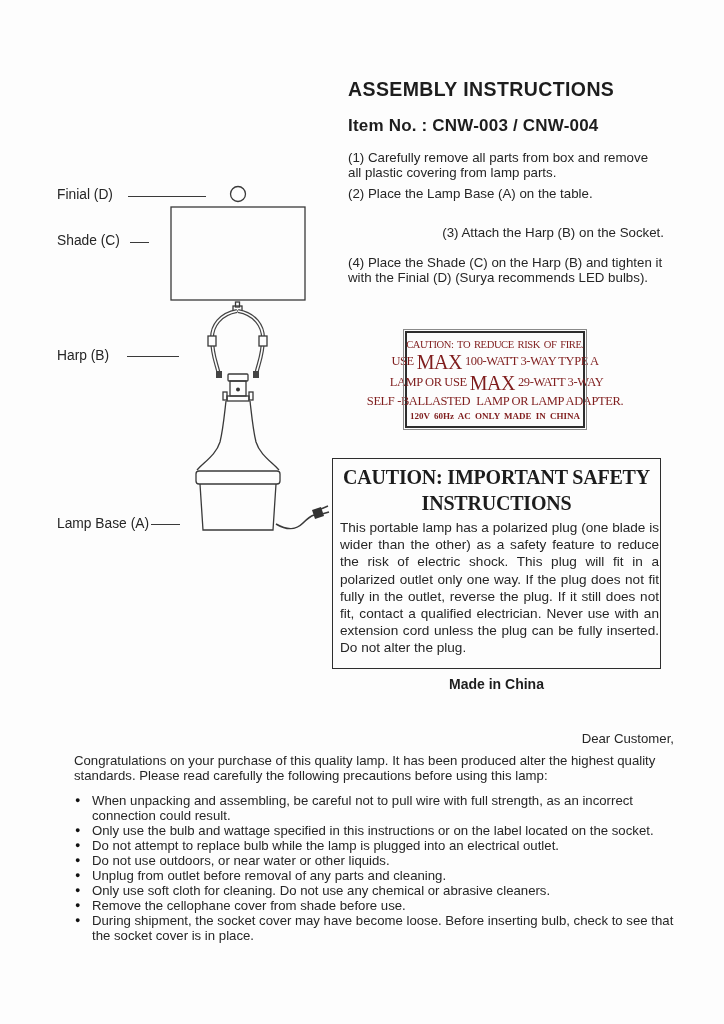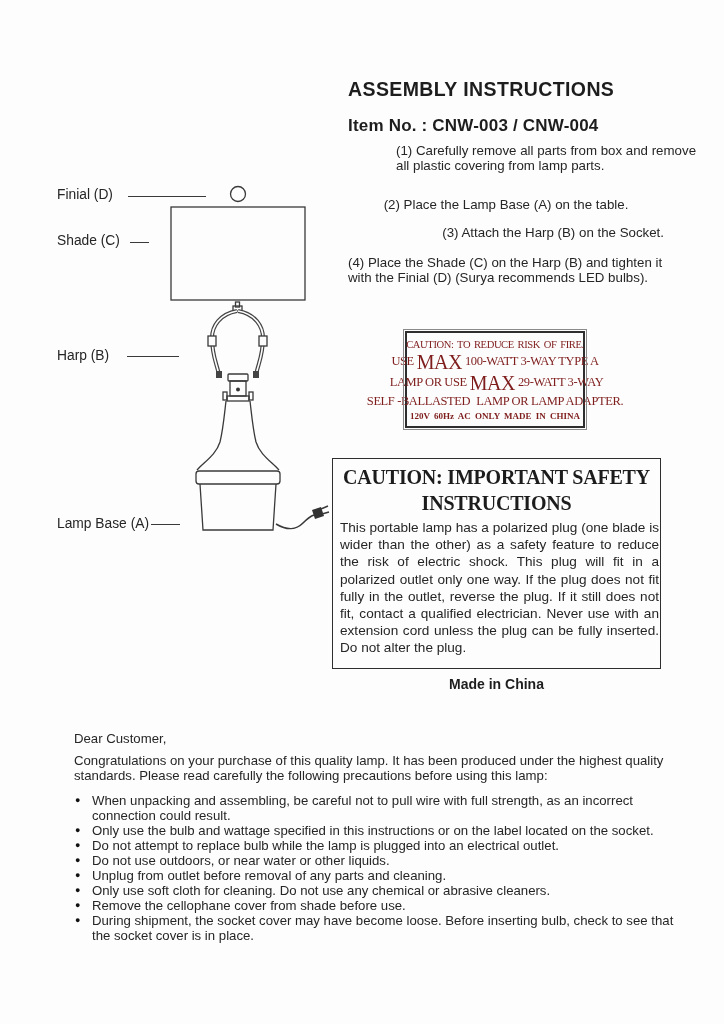--- a/index.html
+++ b/index.html
@@ -8,21 +8,21 @@
     background:#fdfdfd;
     font-family:"Liberation Sans",sans-serif;
     color:#222;
   }
   .abs{position:absolute;}
 
   
   .doc-title{left:348px;top:78px;font-size:19.5px;font-weight:bold;letter-spacing:.4px;color:#1d1d1d;}
   .item-no{left:348px;top:116px;font-size:17px;font-weight:bold;letter-spacing:.2px;color:#1d1d1d;}
   .step{left:348px;width:316px;font-size:13.3px;line-height:14.8px;color:#262626;}
-  .step1{top:144px;margin-left:48px;} .step2{top:198px;text-align:center;} .step3{top:226px;text-align:right;} .step4{top:256px;}
+  .step1{top:151px;} .step2{top:187px;} .step3{top:226px;text-align:right;} .step4{top:256px;}
 
   
   .part-label{font-size:13.8px;color:#262626;}
   .lead{height:1.4px;background:#3a3a3a;}
 
   
   .fire-label{
     left:405px;top:331px;width:180px;height:97px;box-sizing:border-box;
     border:2px solid #2e2e2e;outline:1px solid #8a8a8a;outline-offset:1px;
     background:#fcfcfc;
@@ -47,21 +47,21 @@
     text-align:center;line-height:26px;margin-top:5px;color:#1c1c1c;letter-spacing:-.2px;
   }
   .safety-body{
     margin:3px 1px 0 7px;font-size:13.6px;line-height:17.2px;
     text-align:justify;color:#262626;
   }
   .made-in{left:332px;top:676px;width:329px;text-align:center;font-size:14px;font-weight:bold;color:#1d1d1d;}
 
   
   .letter{left:74px;top:731px;width:600px;font-size:13.2px;color:#262626;}
-  .salutation{margin:0 0 7px 0;}
+  .salutation{margin:0 0 7px 0;text-align:right;}
   .intro{margin:0 0 9px 0;line-height:15.4px;}
   .blist{display:grid;grid-template-columns:18px 1fr;row-gap:0;}
   .bullet{font-size:9px;line-height:15px;padding-left:1px;color:#111;}
   .bitem{line-height:15px;}
 
   svg{display:block;}
 </style>
 </head>
 <body>
 
@@ -160,21 +160,21 @@
     <div>CAUTION: IMPORTANT SAFETY</div>
     <div>INSTRUCTIONS</div>
   </div>
   <div class="safety-body">This portable lamp has a polarized plug (one blade is wider than the other) as a safety feature to reduce the risk of electric shock. This plug will fit in a polarized outlet only one way. If the plug does not fit fully in the outlet, reverse the plug. If it still does not fit, contact a qualified electrician. Never use with an extension cord unless the plug can be fully inserted. Do not alter the plug.</div>
 </div>
 
 <div class="abs made-in">Made in China</div>
 
 <div class="abs letter">
   <p class="salutation">Dear Customer,</p>
-  <p class="intro">Congratulations on your purchase of this quality lamp. It has been produced under the highest quality standards. Please read carefully the following precautions before using this lamp:</p>
+  <p class="intro">Congratulations on your purchase of this quality lamp. It has been produced alter the highest quality standards. Please read carefully the following precautions before using this lamp:</p>
   <div class="blist">
     <span class="bullet">●</span>
     <span class="bitem">When unpacking and assembling, be careful not to pull wire with full strength, as an incorrect connection could result.</span>
     <span class="bullet">●</span>
     <span class="bitem">Only use the bulb and wattage specified in this instructions or on the label located on the socket.</span>
     <span class="bullet">●</span>
     <span class="bitem">Do not attempt to replace bulb while the lamp is plugged into an electrical outlet.</span>
     <span class="bullet">●</span>
     <span class="bitem">Do not use outdoors, or near water or other liquids.</span>
     <span class="bullet">●</span>

